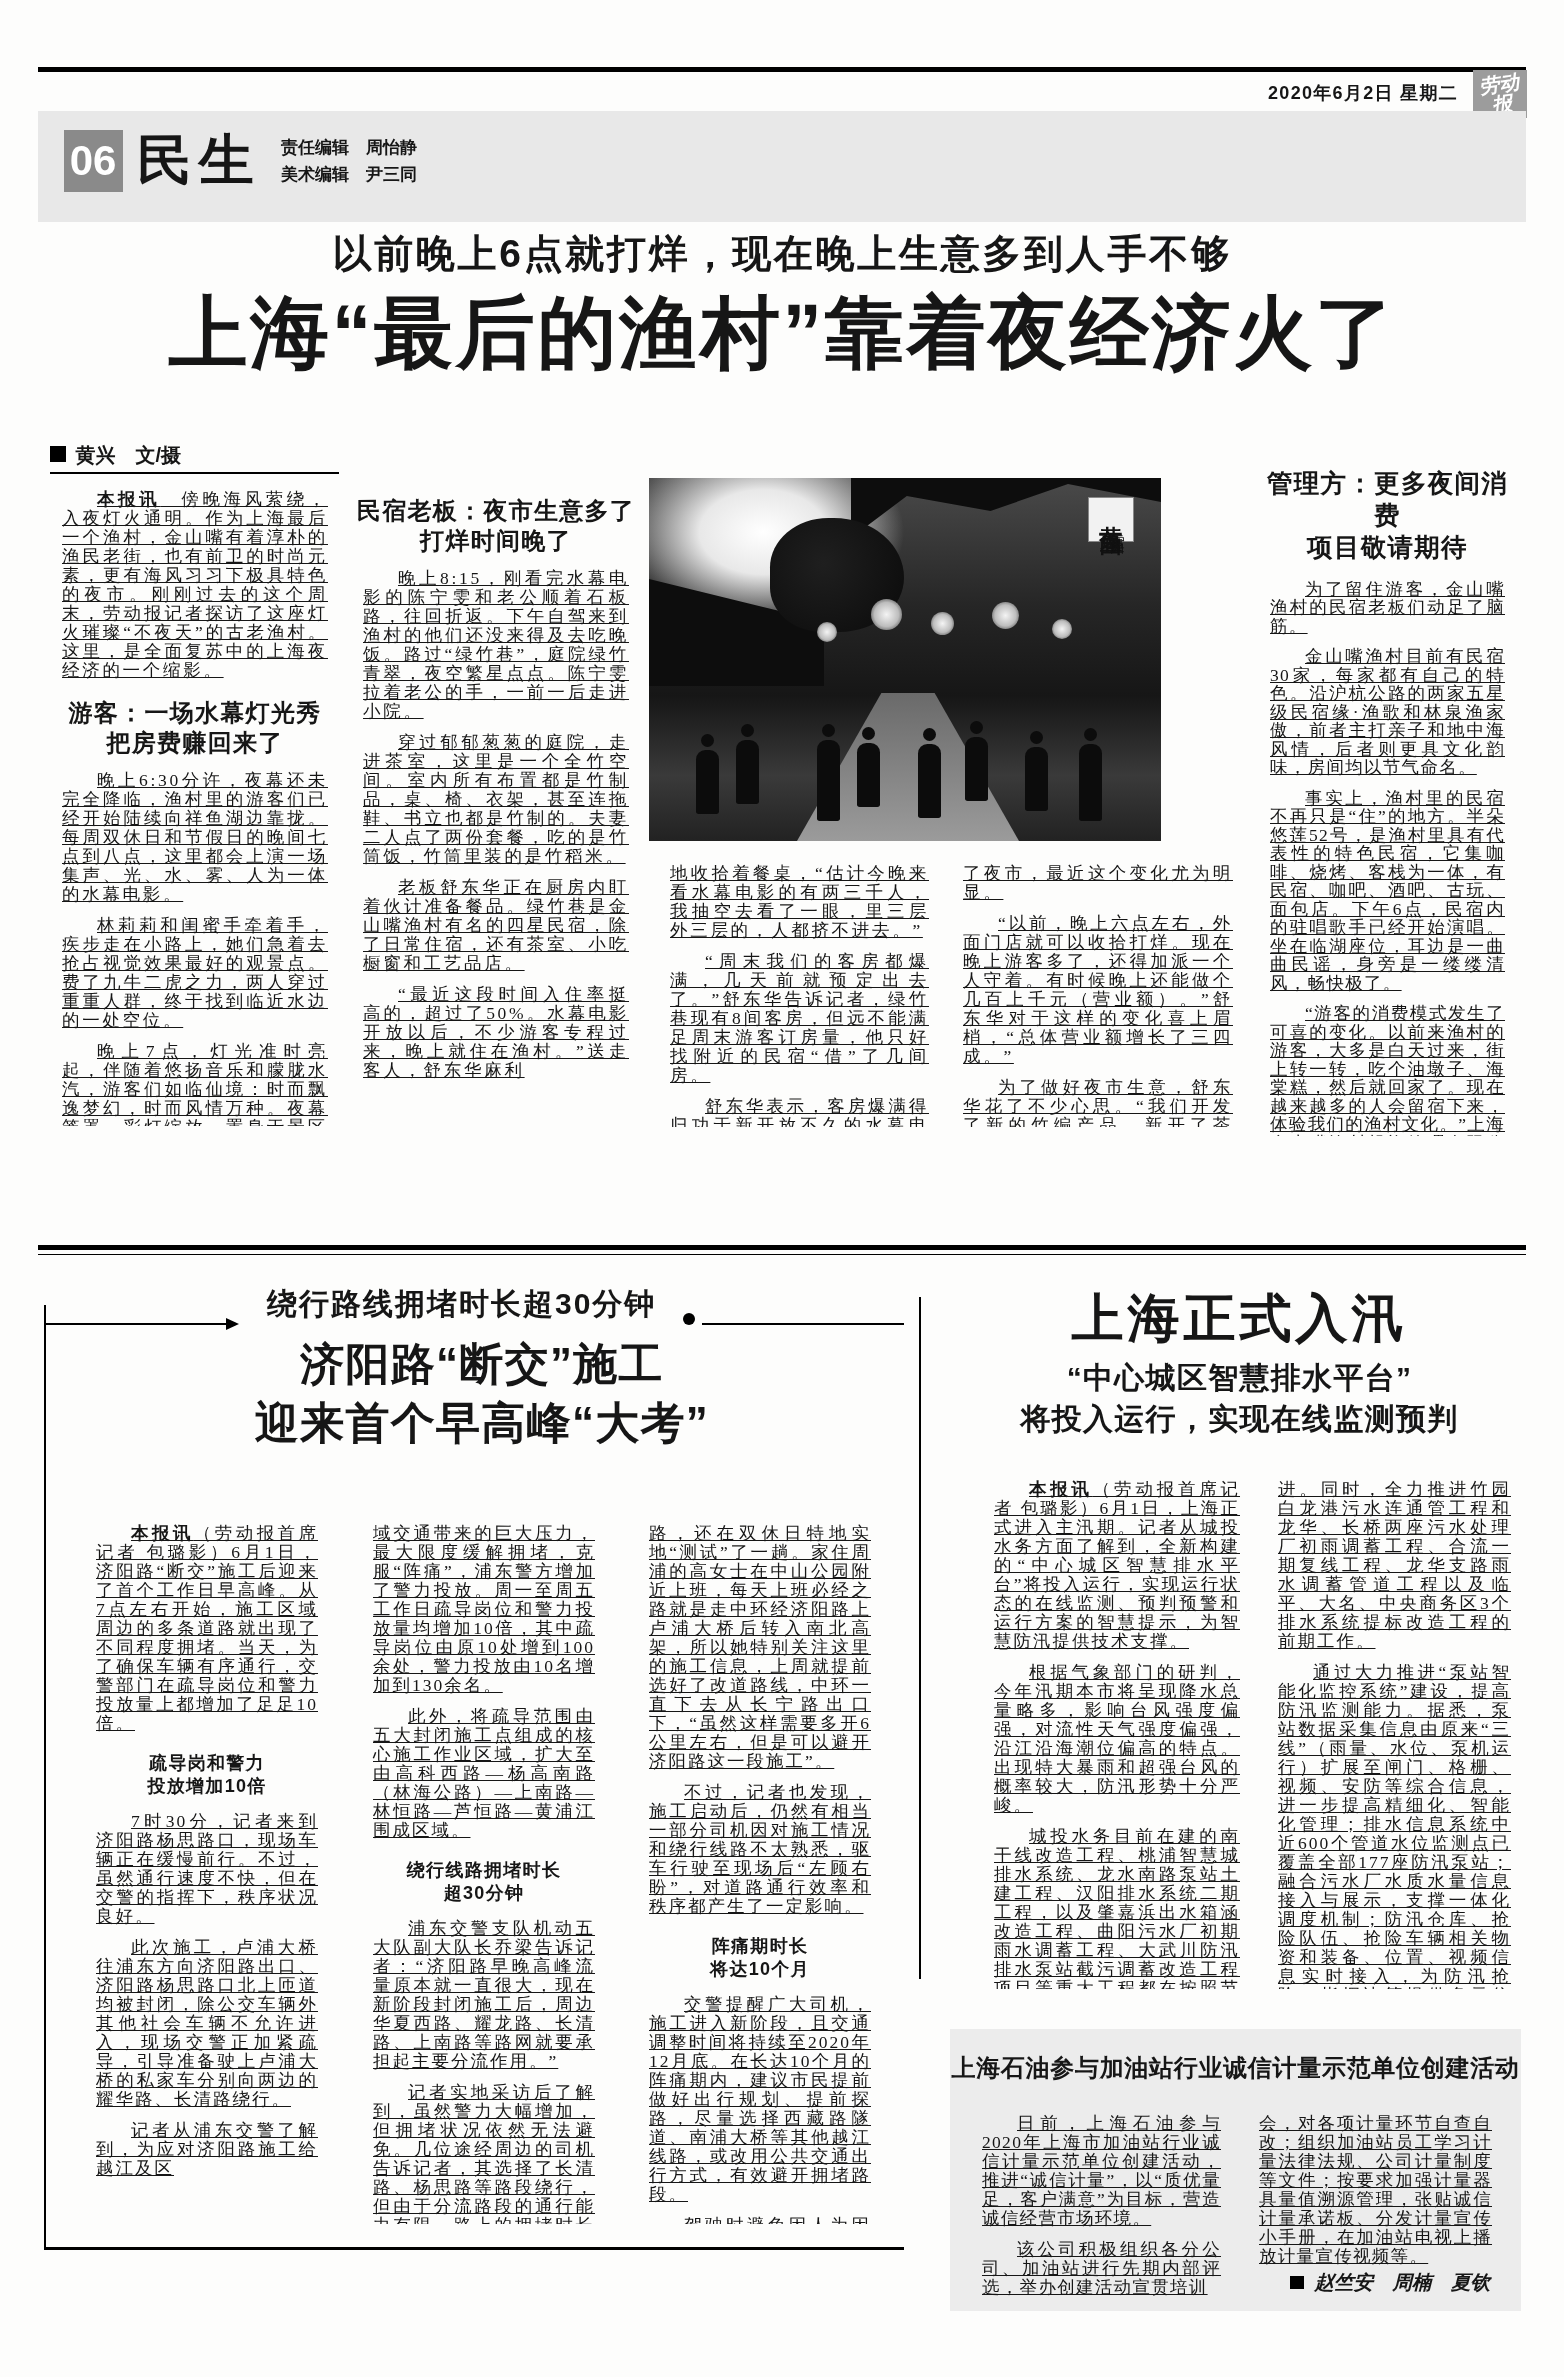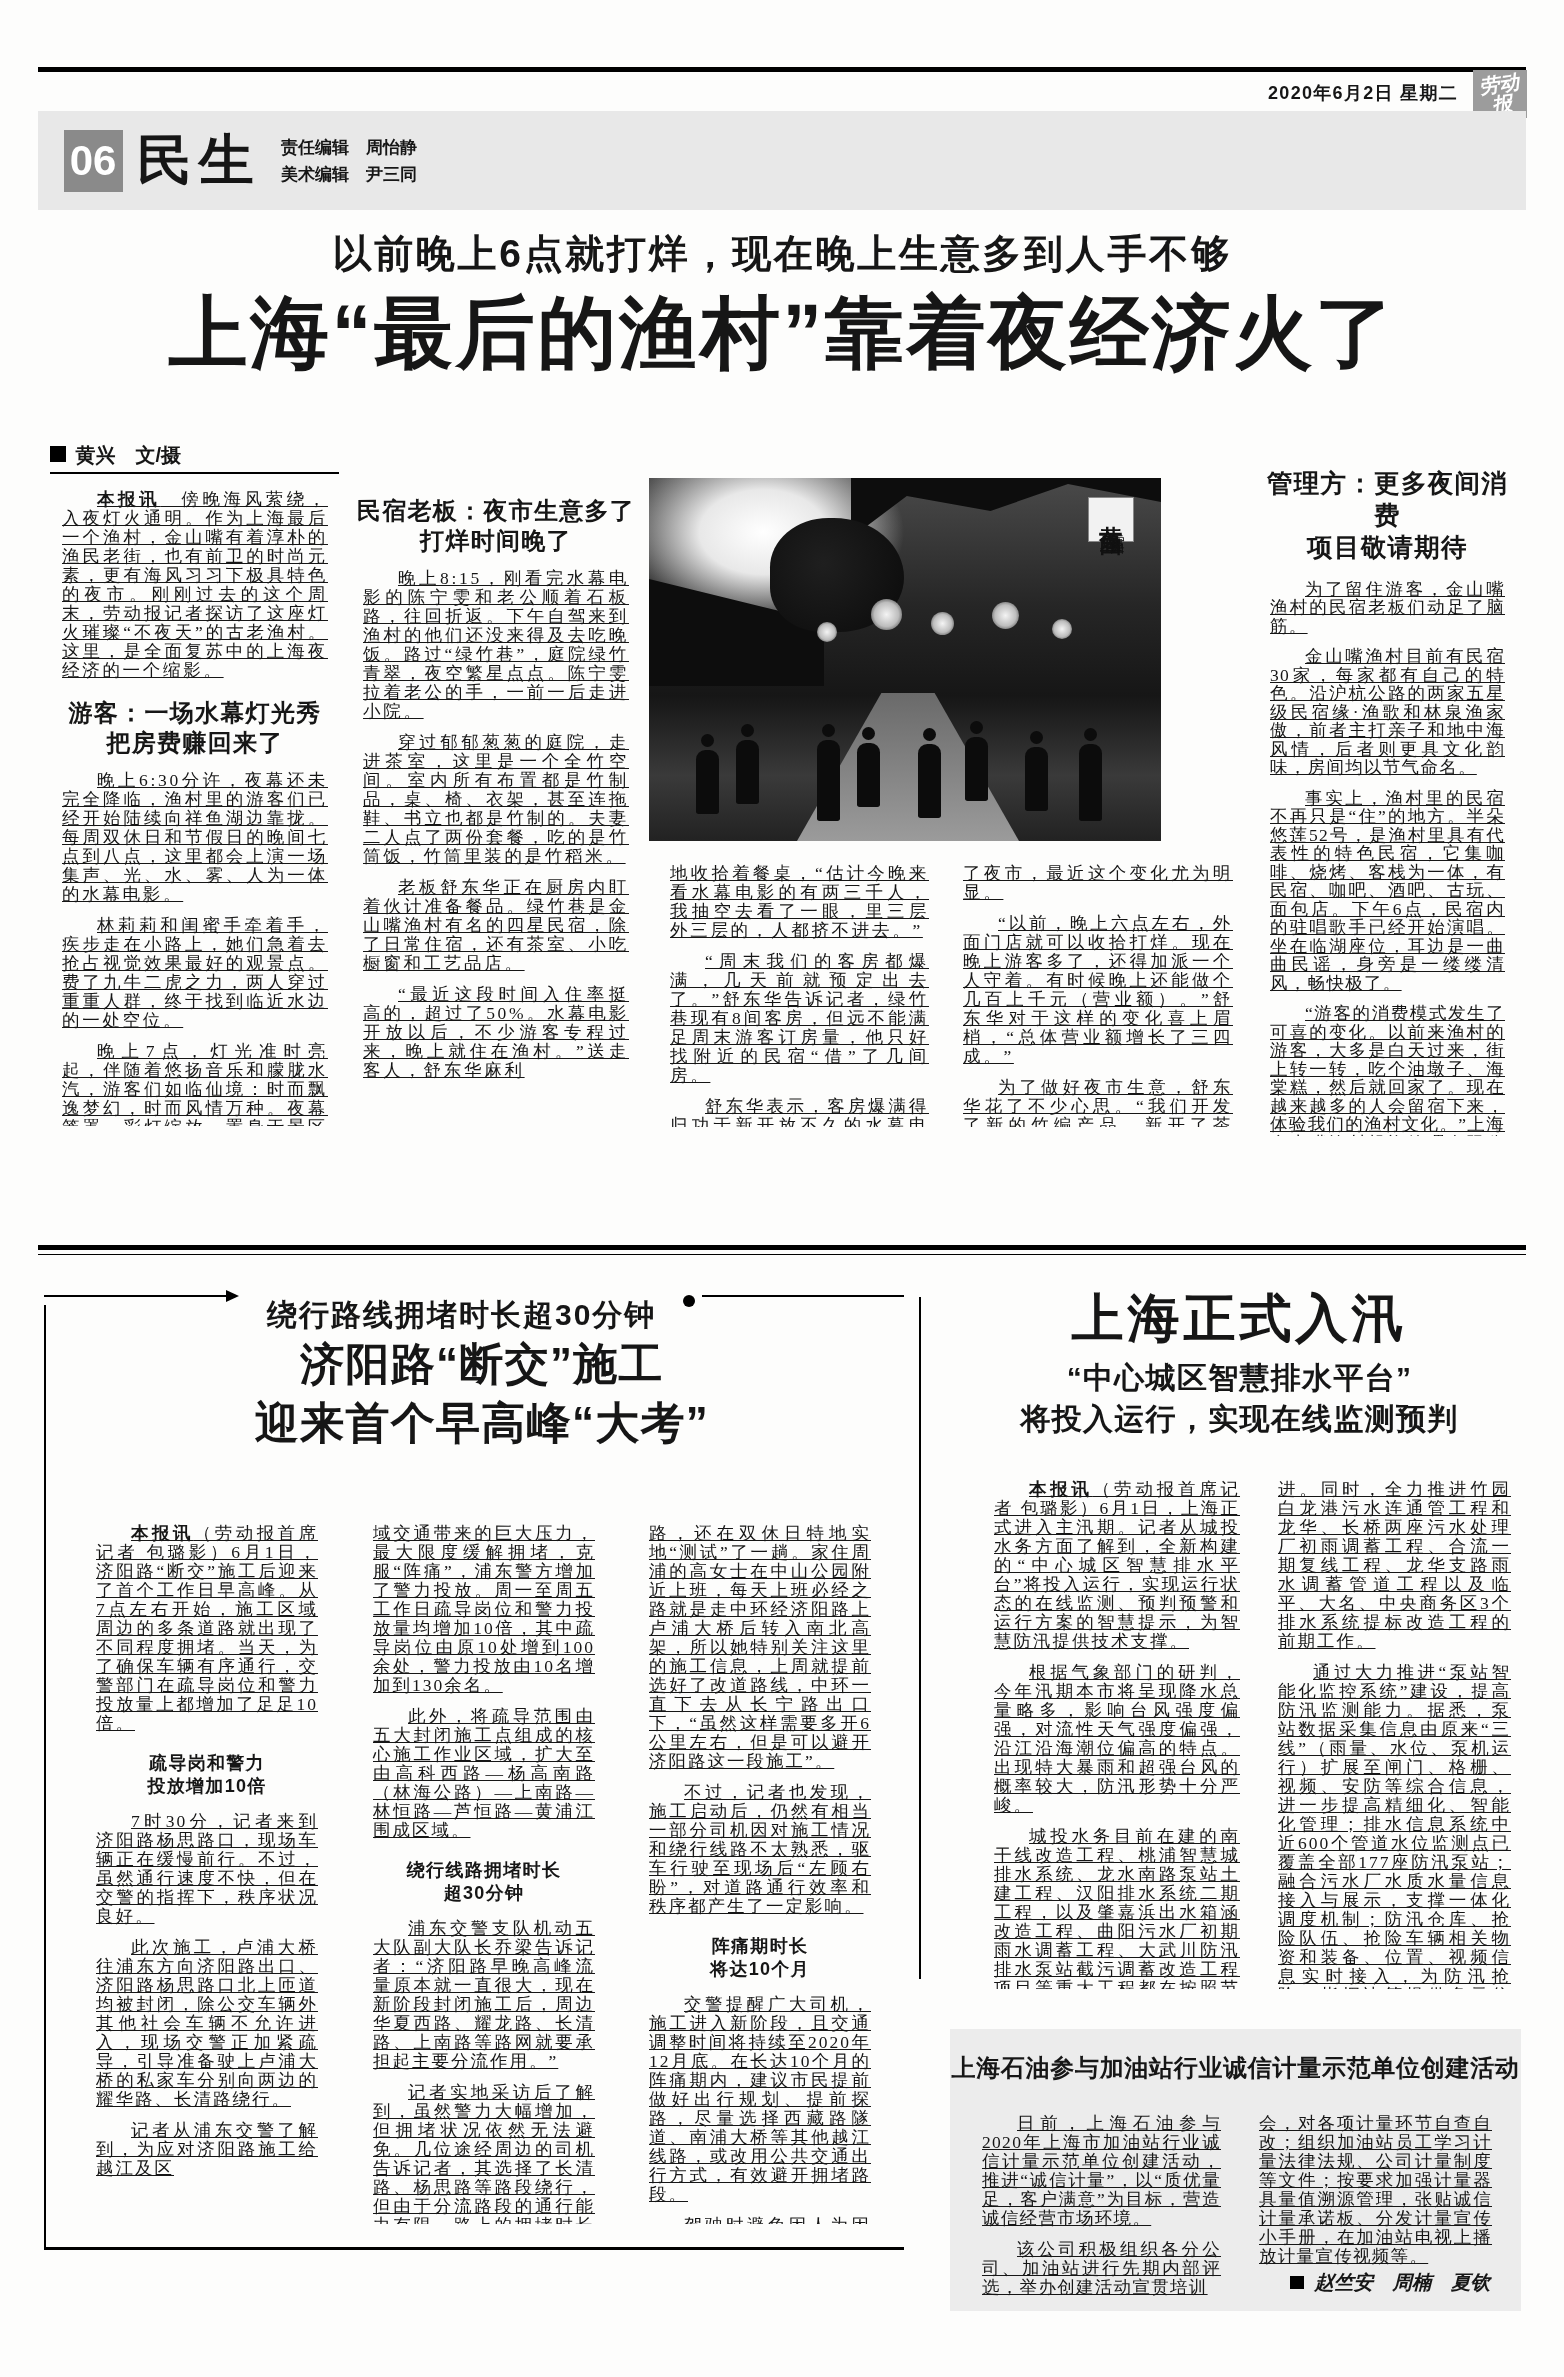--- a/index.html
+++ b/index.html
@@ -8,21 +8,21 @@
 
   
   .topbar{position:absolute;left:38px;top:67px;width:1488px;height:5.4px;background:#000;}
   .dateline{position:absolute;right:107px;top:81px;font-family:"Liberation Sans",sans-serif;
             font-weight:bold;font-size:18px;letter-spacing:1.3px;}
   .masthead{position:absolute;left:1473px;top:70px;width:54px;height:48px;background:#9c9c9c;
             color:#fff;display:flex;align-items:center;justify-content:center;
             font-family:"DejaVu Serif",serif;font-style:italic;font-weight:bold;font-size:20px;
             line-height:20px;text-align:center;transform:none;}
   .masthead span{display:block;width:43px;transform:rotate(-8deg);}
-  .section-band{position:absolute;left:38px;top:111px;width:1488px;height:99px;background:#e8e8e8;}
+  .section-band{position:absolute;left:38px;top:111px;width:1488px;height:111px;background:#e8e8e8;}
   .pageno{position:absolute;left:25.5px;top:19px;width:59px;height:62px;background:#8a8a8a;color:#fff;
           font-family:"Liberation Sans",sans-serif;font-weight:bold;font-size:42px;
           display:flex;align-items:center;justify-content:center;}
   .section-title{position:absolute;left:99px;top:13.4px;font-size:55px;font-weight:bold;
                  font-family:"Liberation Serif",serif;letter-spacing:6.7px;}
   .editors{position:absolute;left:243px;top:23px;font-family:"Liberation Sans",sans-serif;
            font-weight:bold;font-size:17px;line-height:27px;}
 
   
   .kicker{position:absolute;left:0;top:227px;width:1565px;text-align:center;
@@ -77,21 +77,21 @@
   .ph-lantern.l2{left:282px;top:134px;width:23px;height:23px;}
   .ph-lantern.l3{left:343px;top:124px;width:27px;height:27px;}
   .ph-lantern.l4{left:403px;top:141px;width:20px;height:20px;}
   .ph-lantern.l5{left:168px;top:144px;width:20px;height:20px;}
 
   
   .mid-rule-thick{position:absolute;left:38px;top:1245px;width:1488px;height:4.7px;background:#000;}
   .mid-rule-thin{position:absolute;left:38px;top:1254px;width:1488px;height:1.3px;background:#000;}
 
   
-  .rw-kicker-row{position:absolute;left:44px;top:1295px;width:860px;height:30px;display:flex;align-items:flex-start;}
+  .rw-kicker-row{position:absolute;left:44px;top:1295px;width:860px;height:30px;display:flex;align-items:flex-end;}
   .rw-line{height:0;border-top:2px solid #000;}
   .rw-line.left{width:183px;position:relative;}
   .rw-line.left::after{content:"";position:absolute;right:-12px;top:-7.4px;border-left:13.4px solid #000;
                        border-top:6.7px solid transparent;border-bottom:6.7px solid transparent;}
   .rw-kicker{font-family:"Liberation Sans",sans-serif;font-weight:bold;font-size:30px;letter-spacing:2px;
              padding:0 27px 0 40px;white-space:nowrap;}
   .rw-dot{width:12px;height:12px;border-radius:50%;background:#000;margin-right:6.7px;flex:0 0 auto;}
   .rw-line.right{flex:1;}
   .rw-vline{position:absolute;left:44px;top:1305px;width:2px;height:945px;background:#000;}
   .rw-bottom{position:absolute;left:44px;top:2247px;width:860px;height:3.4px;background:#000;}

